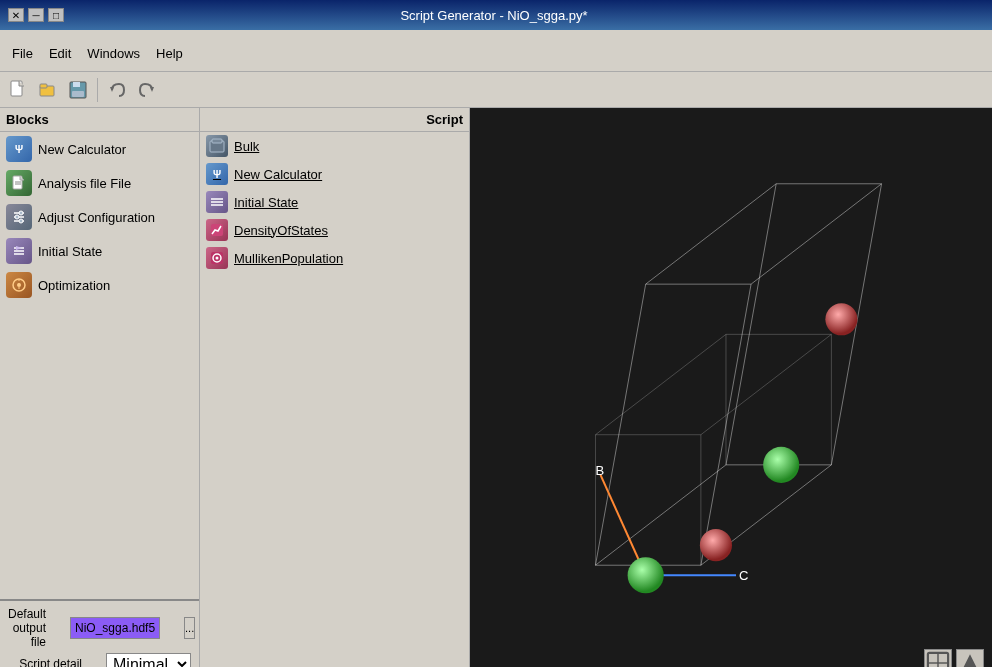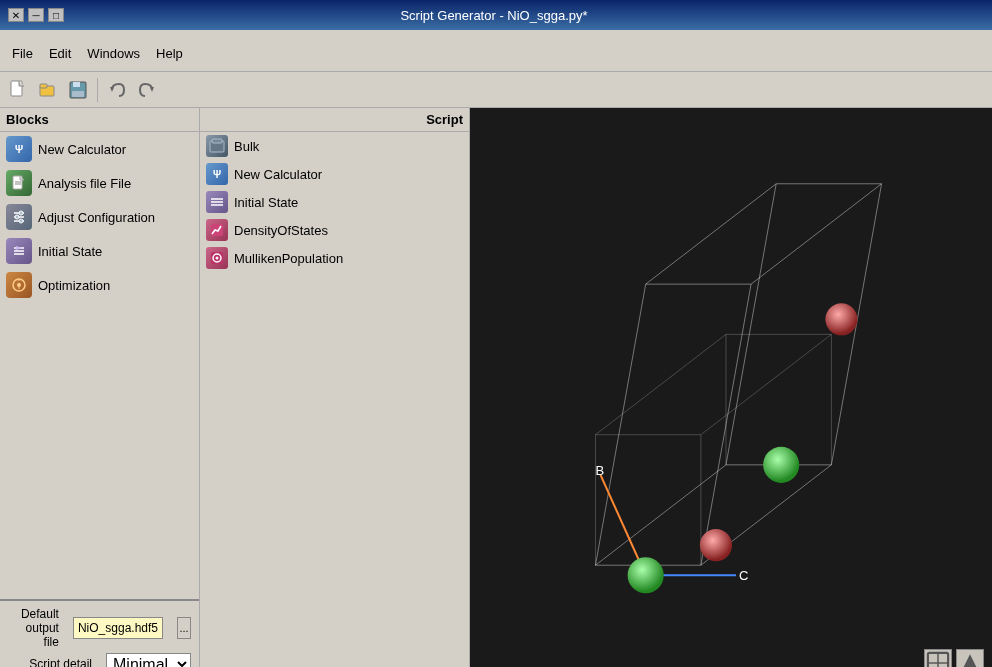--- a/index.html
+++ b/index.html
@@ -145,32 +145,32 @@
     }
     #global-io-title {
       font-weight: bold;
       font-size: 13px;
       margin-bottom: 6px;
     }
     .io-row {
       display: flex;
       align-items: center;
       margin-bottom: 4px;
-      gap: 14px;
+      gap: 24px;
     }
     .io-label {
       width: 110px;
       font-size: 12px;
       text-align: right;
     }
     .io-input {
       flex: 1;
       height: 22px;
       border: 1px solid #888;
-      background: #fef9c3;
+      background: #8b5cf6;
       padding: 0 4px;
       font-size: 12px;
     }
     .io-browse-btn {
       width: 28px;
       height: 22px;
       background: #d4d0c8;
       border: 1px solid #888;
       cursor: pointer;
       font-size: 11px;
@@ -202,20 +202,21 @@
       text-align: right;
     }
 
     .script-item {
       display: flex;
       align-items: center;
       padding: 2px 6px;
       cursor: pointer;
       gap: 6px;
       height: 28px;
+      text-decoration: underline;
     }
 
     .script-icon {
       width: 22px;
       height: 22px;
       border-radius: 3px;
       display: flex;
       align-items: center;
       justify-content: center;
       font-size: 12px;

